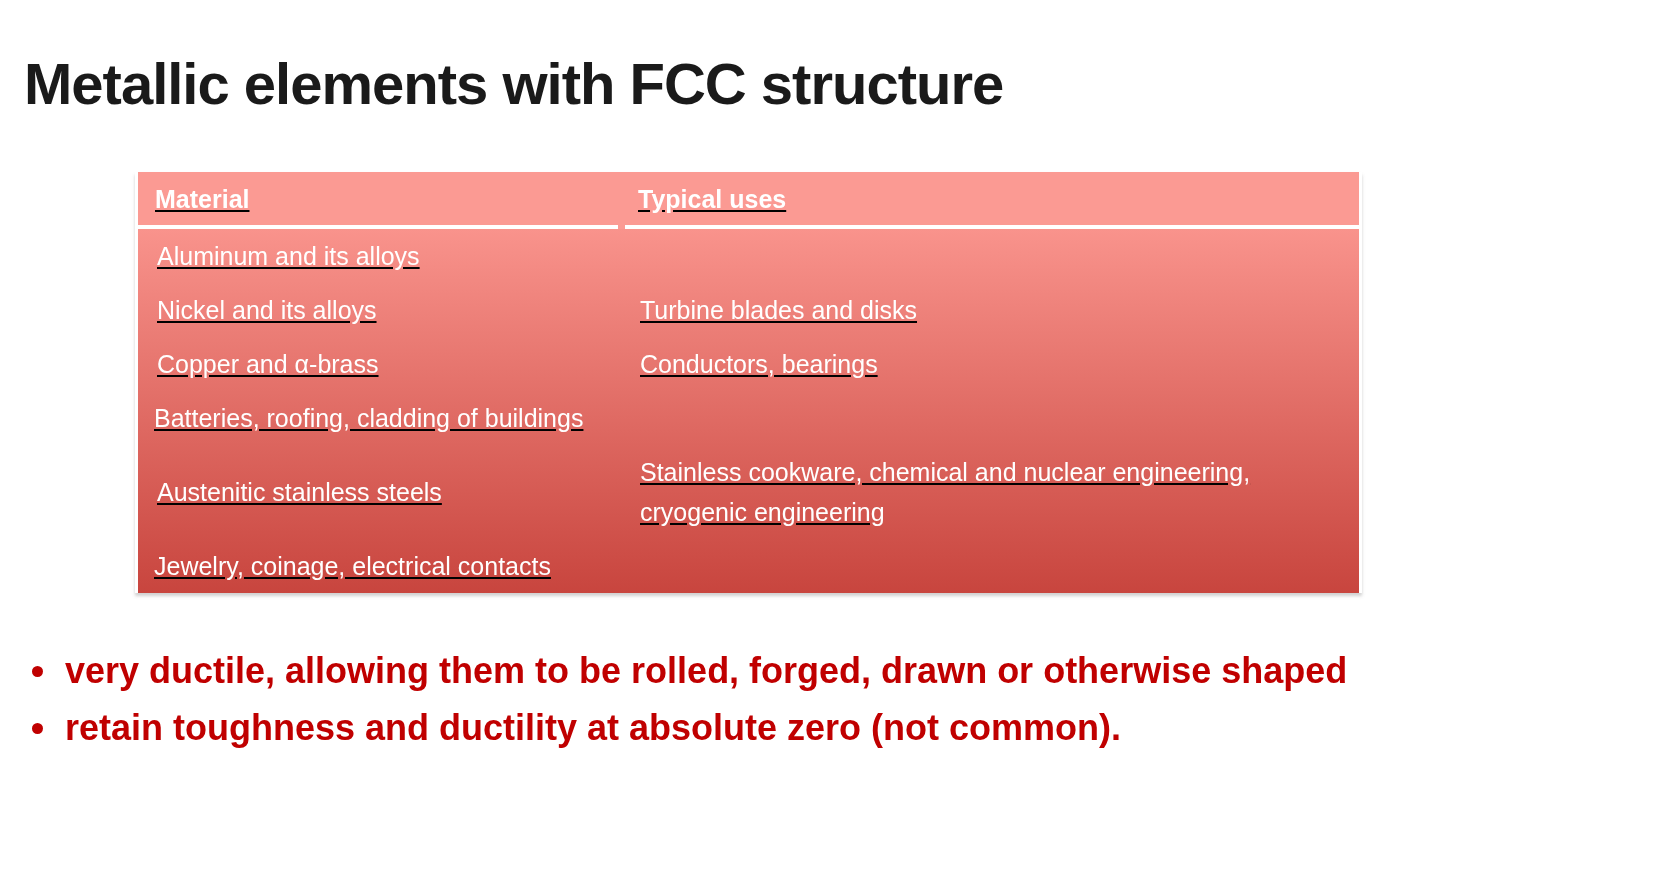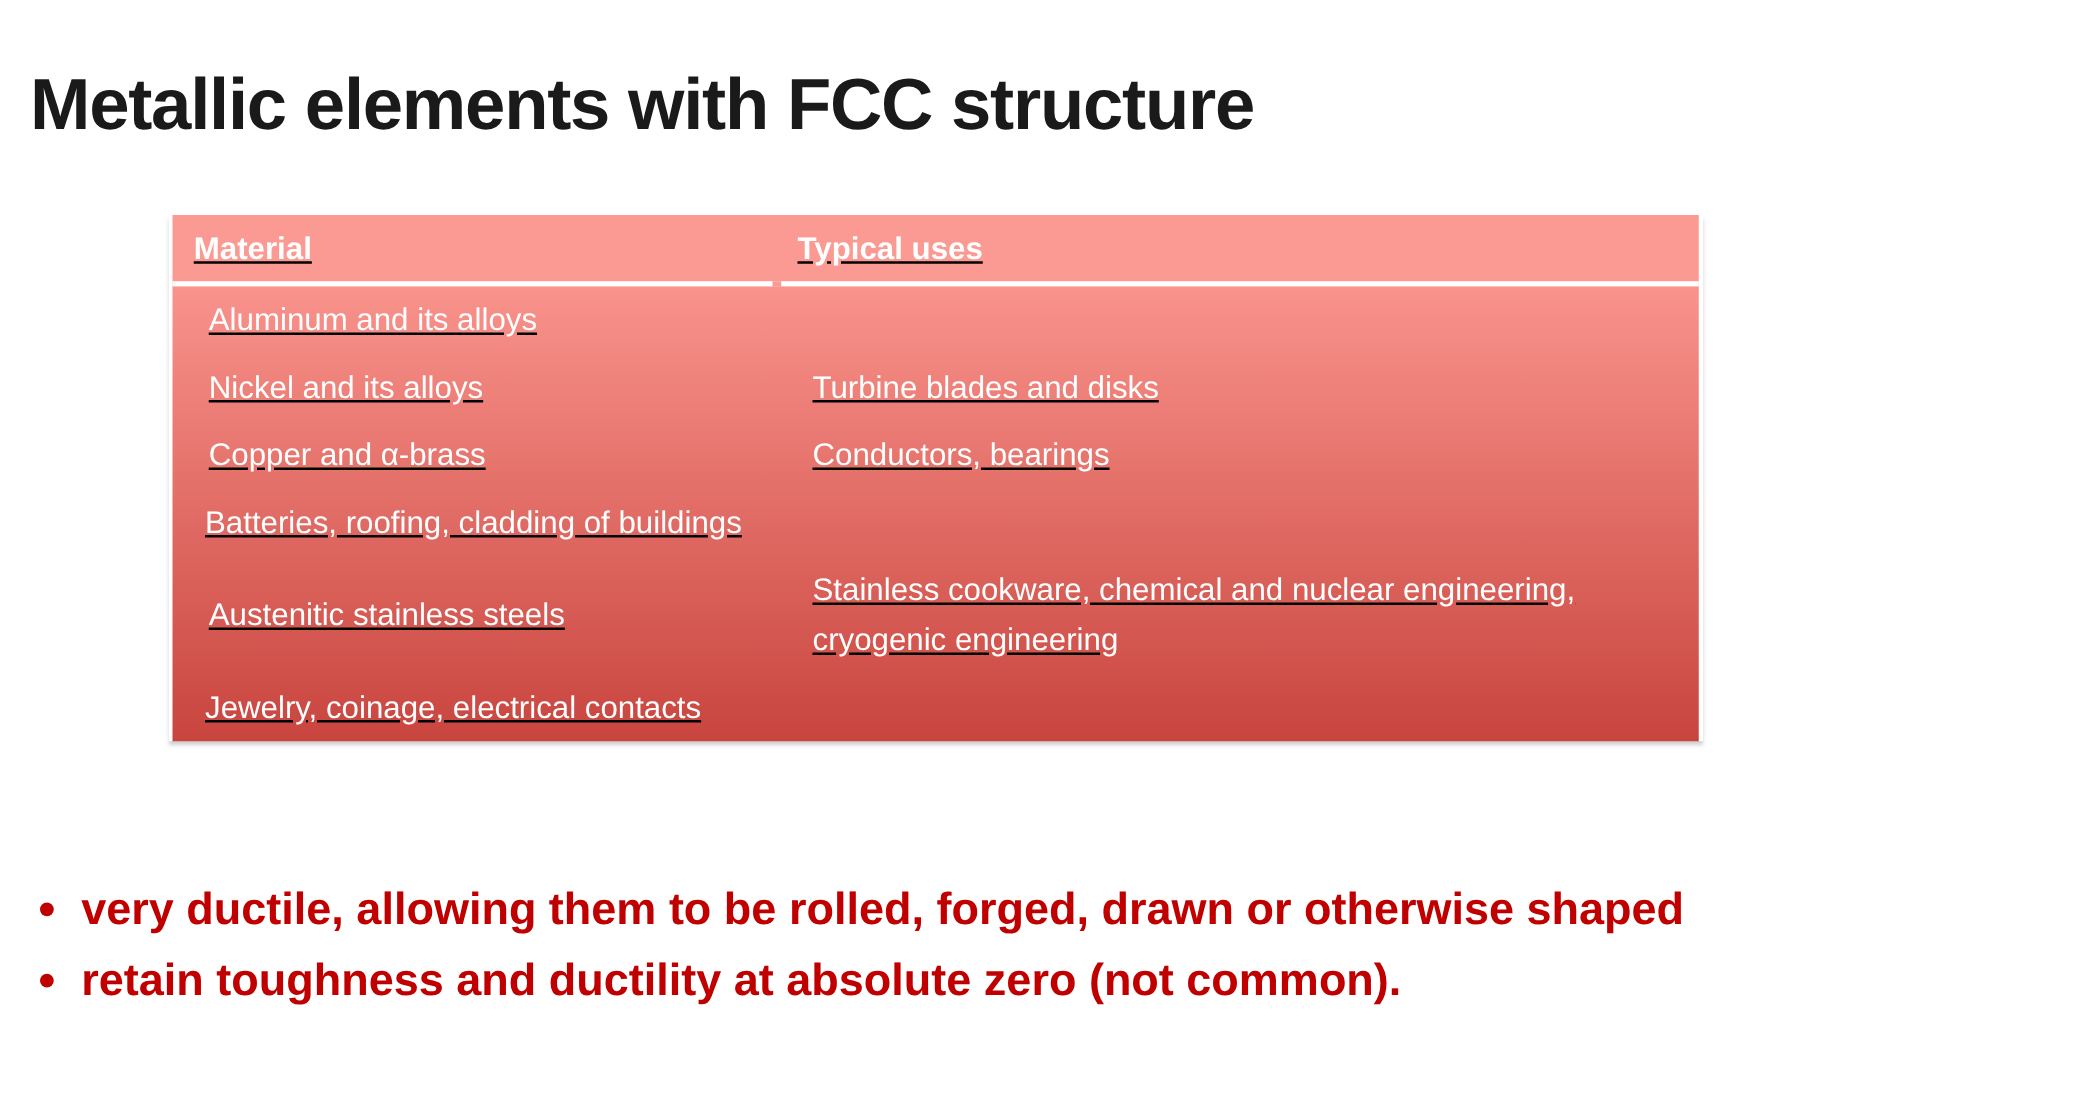--- a/index.html
+++ b/index.html
@@ -50,28 +50,28 @@
   .sepline .seg { background: #ffffff; height: 4px; }
   .sepline .seg.s1 { width: 480px; }
   .sepline .seg.s2 { flex: 1; }
   .sepline .gap { width: 7px; }
 
   .tbody {
     background: linear-gradient(to bottom, var(--table-gradient-top), var(--table-gradient-bottom));
     color: var(--table-text);
     font-size: 25px;
   }
-  .trow { display: flex; align-items: center; padding: 7px 12px; min-height: 54px; }
+  .trow { display: flex; align-items: center; padding: 7px 2px; min-height: 54px; }
   .cell { line-height: 40px; }
   .col1 { width: 486px; flex: none; padding-left: 17px; padding-right: 12px; }
   .col2 { flex: 1; padding-left: 14px; padding-right: 26px; }
 
   .bullets {
     position: absolute;
-    left: 30px; top: 672px;
+    left: 30px; top: 616px;
     list-style: none;
     width: 1600px;
     text-align: right;
   }
   .bullet {
     display: flex;
     align-items: flex-start;
     margin-bottom: 11px;
     color: var(--bullet-text);
     font-weight: bold;

